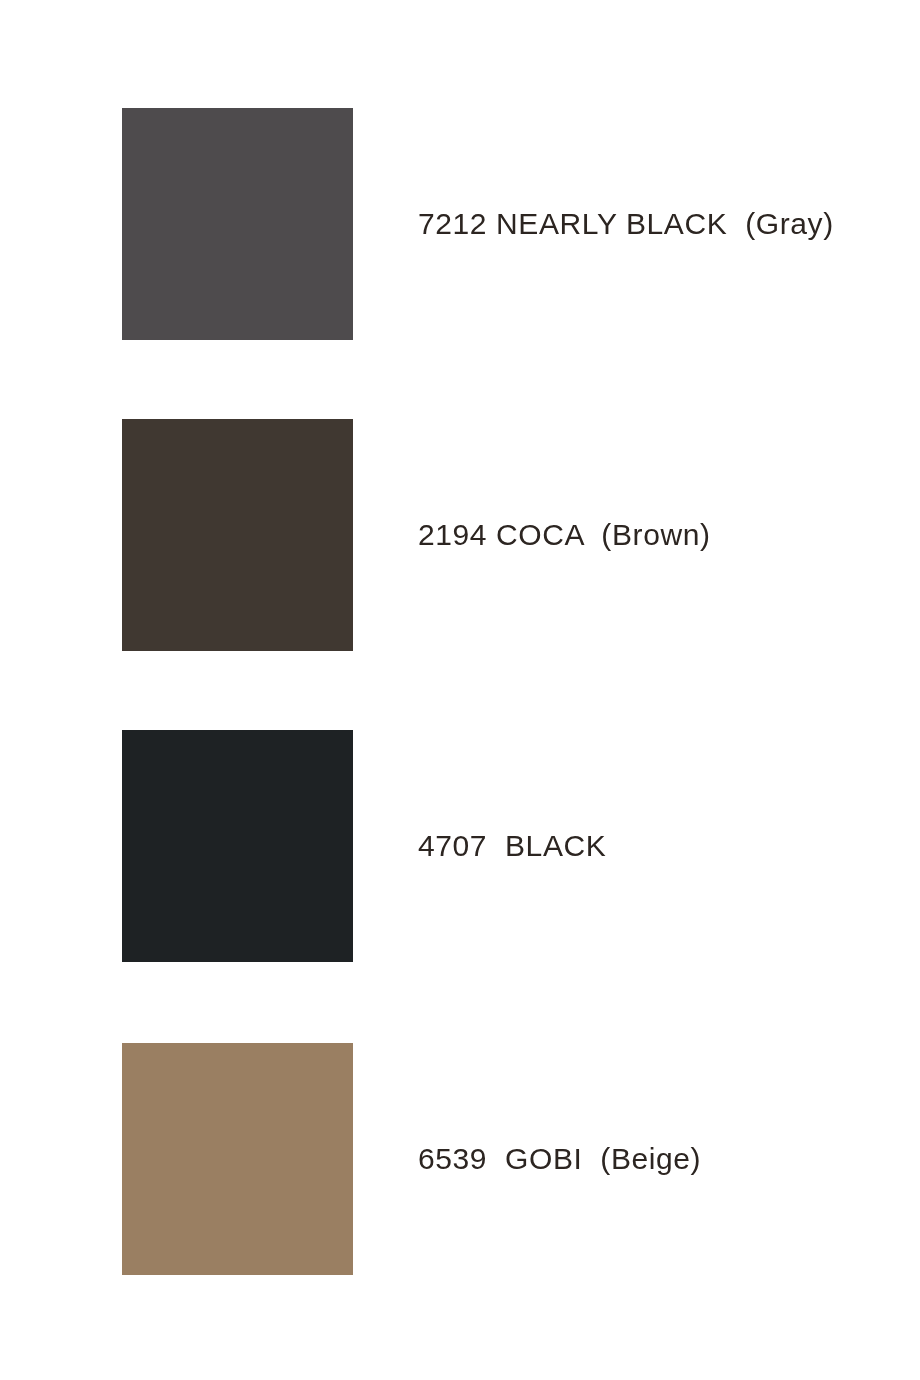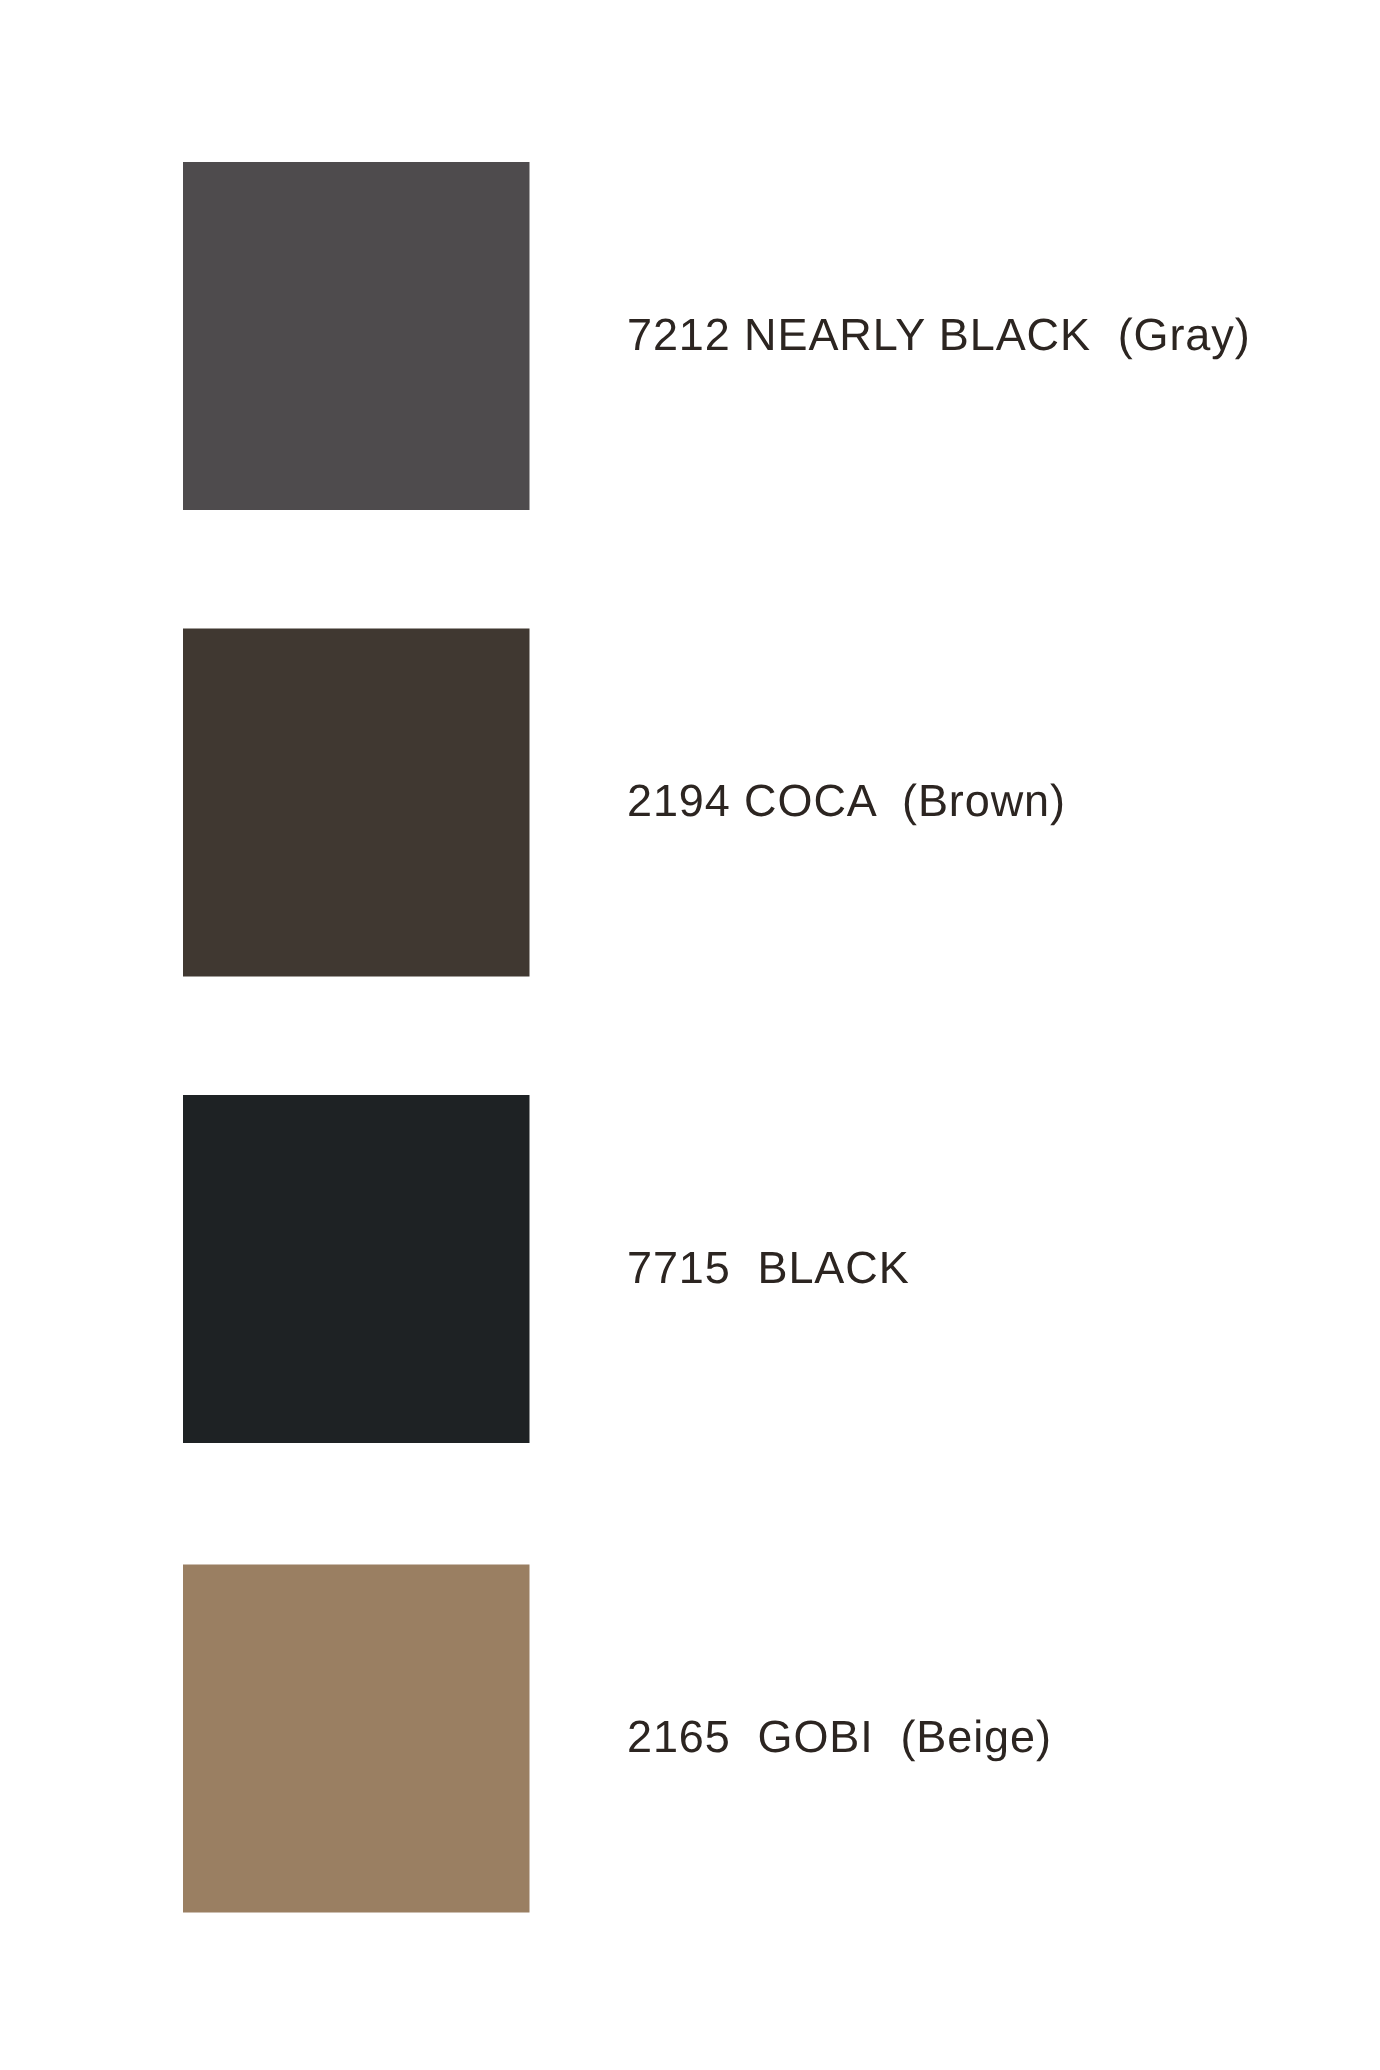--- a/index.html
+++ b/index.html
@@ -74,21 +74,21 @@
     <div class="swatch-label" style="color: rgb(44, 37, 33);">7212 NEARLY BLACK  (Gray)</div>
   </div>
 
   <div class="swatch-row row-1">
     <div class="swatch-chip" style="background-color: rgb(64, 56, 49);"></div>
     <div class="swatch-label" style="color: rgb(44, 37, 33);">2194 COCA  (Brown)</div>
   </div>
 
   <div class="swatch-row row-2">
     <div class="swatch-chip" style="background-color: rgb(30, 34, 36);"></div>
-    <div class="swatch-label" style="color: rgb(44, 37, 33);">7715  BLACK</div>
+    <div class="swatch-label" style="color: rgb(44, 37, 33);">4707  BLACK</div>
   </div>
 
   <div class="swatch-row row-3">
     <div class="swatch-chip" style="background-color: rgb(154, 127, 98);"></div>
-    <div class="swatch-label" style="color: rgb(44, 37, 33);">2165  GOBI  (Beige)</div>
+    <div class="swatch-label" style="color: rgb(44, 37, 33);">6539  GOBI  (Beige)</div>
   </div>
 
 </div>
 
 </body></html>

